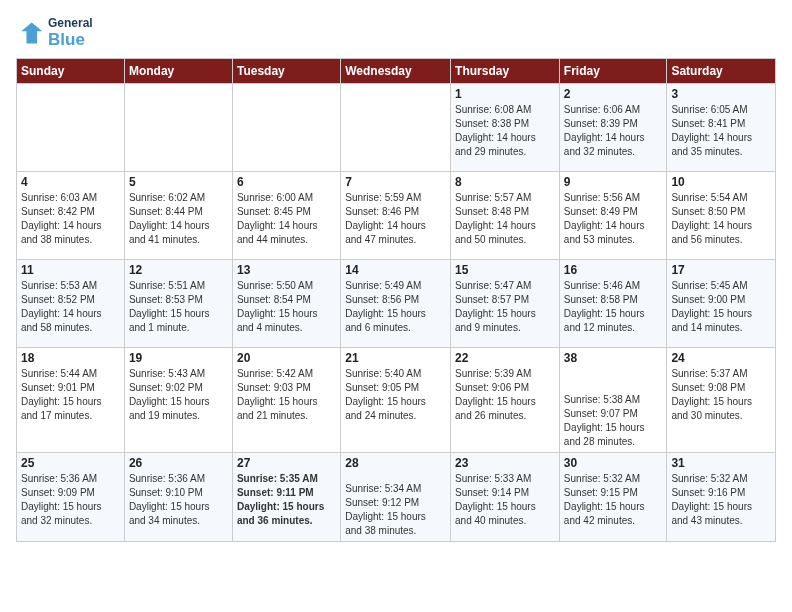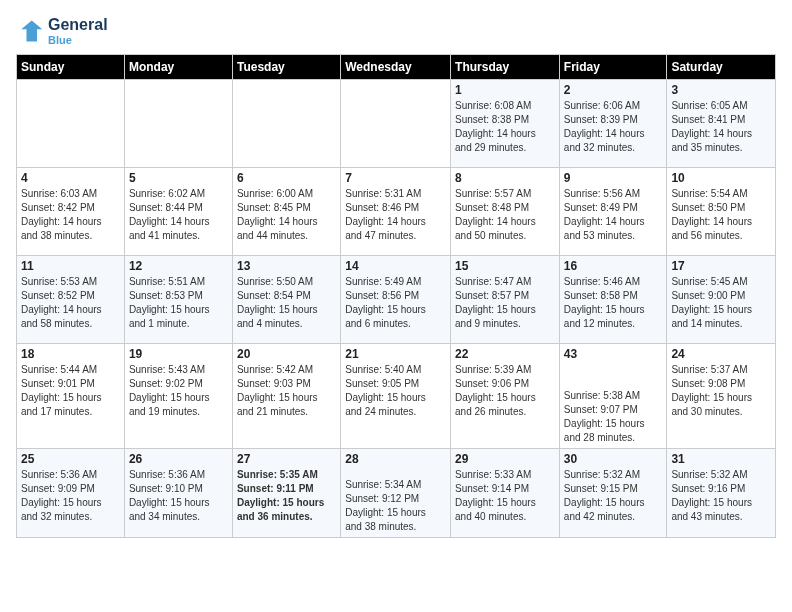--- a/index.html
+++ b/index.html
@@ -36,21 +36,21 @@
     .location {
       font-size: 14px;
       color: #333;
     }
     table {
       width: 100%;
       border-collapse: collapse;
       font-size: 10.5px;
     }
     thead tr th {
-      background-color: #000000;
+      background-color: #7f1d1d;
       color: #fff;
       padding: 5px 4px;
       text-align: left;
       font-size: 12px;
       border: 1px solid #ccc;
     }
     tbody tr td {
       vertical-align: top;
       border: 1px solid #ccc;
       padding: 3px 4px;
@@ -78,22 +78,22 @@
 </head>
 <body>
 
 <div class="header">
   <div class="logo">
     <svg class="logo-icon" viewBox="0 0 32 32" xmlns="http://www.w3.org/2000/svg">
       <rect x="0" y="0" width="32" height="32" fill="none"></rect>
       <polygon points="18,4 30,14 24,14 24,28 12,28 12,14 6,14" fill="#4a9fd4"></polygon>
     </svg>
     <div>
-      <div style="font-size:16px;font-weight:bold;color:#1a3a5c;">General</div>
-      <div style="font-size:11px;font-weight:bold;color:#4a9fd4;">Blue</div>
+      <div style="font-size:12px;font-weight:bold;color:#1a3a5c;">General</div>
+      <div style="font-size:17px;font-weight:bold;color:#4a9fd4;">Blue</div>
     </div>
   </div>
   <div class="title-block">
     <div class="month-title"></div>
     <div class="location"></div>
   </div>
 </div>
 
 <table>
   <thead>
@@ -152,21 +152,21 @@
         </td>
         <td>
           <span class="day-num">6</span>
           <div class="cell-info" style="white-space: pre-line;">Sunrise: 6:00 AM
 Sunset: 8:45 PM
 Daylight: 14 hours
 and 44 minutes.</div>
         </td>
         <td>
           <span class="day-num">7</span>
-          <div class="cell-info" style="white-space: pre-line;">Sunrise: 5:31 AM
+          <div class="cell-info" style="white-space: pre-line;">Sunrise: 5:59 AM
 Sunset: 8:46 PM
 Daylight: 14 hours
 and 47 minutes.</div>
         </td>
         <td>
           <span class="day-num">8</span>
           <div class="cell-info" style="white-space: pre-line;">Sunrise: 5:57 AM
 Sunset: 8:48 PM
 Daylight: 14 hours
 and 50 minutes.</div>
@@ -267,21 +267,21 @@
 and 24 minutes.</div>
         </td>
         <td>
           <span class="day-num">22</span>
           <div class="cell-info" style="white-space: pre-line;">Sunrise: 5:39 AM
 Sunset: 9:06 PM
 Daylight: 15 hours
 and 26 minutes.</div>
         </td>
         <td>
-          <span class="day-num">43</span>
+          <span class="day-num">38</span>
           <div class="cell-info" style="white-space: pre-line; margin-top: 28px;">Sunrise: 5:38 AM
 Sunset: 9:07 PM
 Daylight: 15 hours
 and 28 minutes.</div>
         </td>
         <td>
           <span class="day-num">24</span>
           <div class="cell-info" style="white-space: pre-line;">Sunrise: 5:37 AM
 Sunset: 9:08 PM
 Daylight: 15 hours
@@ -311,21 +311,21 @@
 and 36 minutes.</div>
         </td>
         <td>
           <span class="day-num">28</span>
           <div class="cell-info" style="white-space: pre-line; margin-top: 12px;">Sunrise: 5:34 AM
 Sunset: 9:12 PM
 Daylight: 15 hours
 and 38 minutes.</div>
         </td>
         <td>
-          <span class="day-num">29</span>
+          <span class="day-num">23</span>
           <div class="cell-info" style="white-space: pre-line;">Sunrise: 5:33 AM
 Sunset: 9:14 PM
 Daylight: 15 hours
 and 40 minutes.</div>
         </td>
         <td>
           <span class="day-num">30</span>
           <div class="cell-info" style="white-space: pre-line;">Sunrise: 5:32 AM
 Sunset: 9:15 PM
 Daylight: 15 hours

